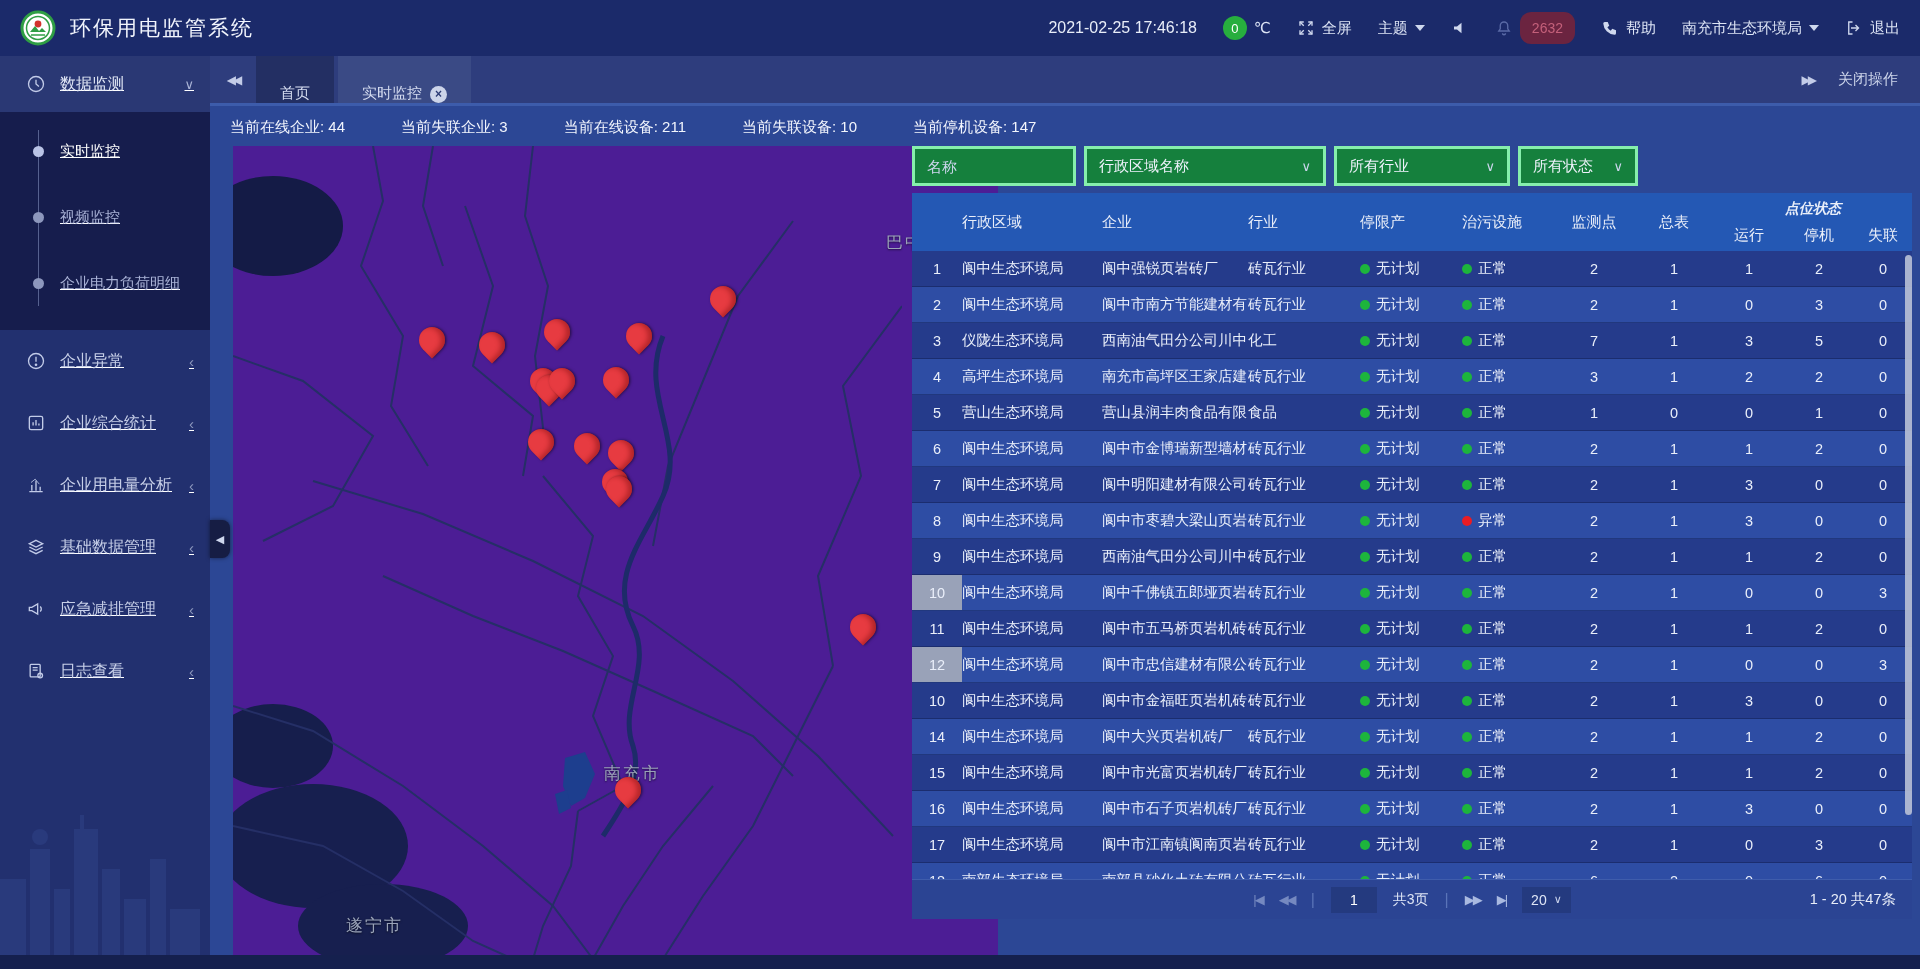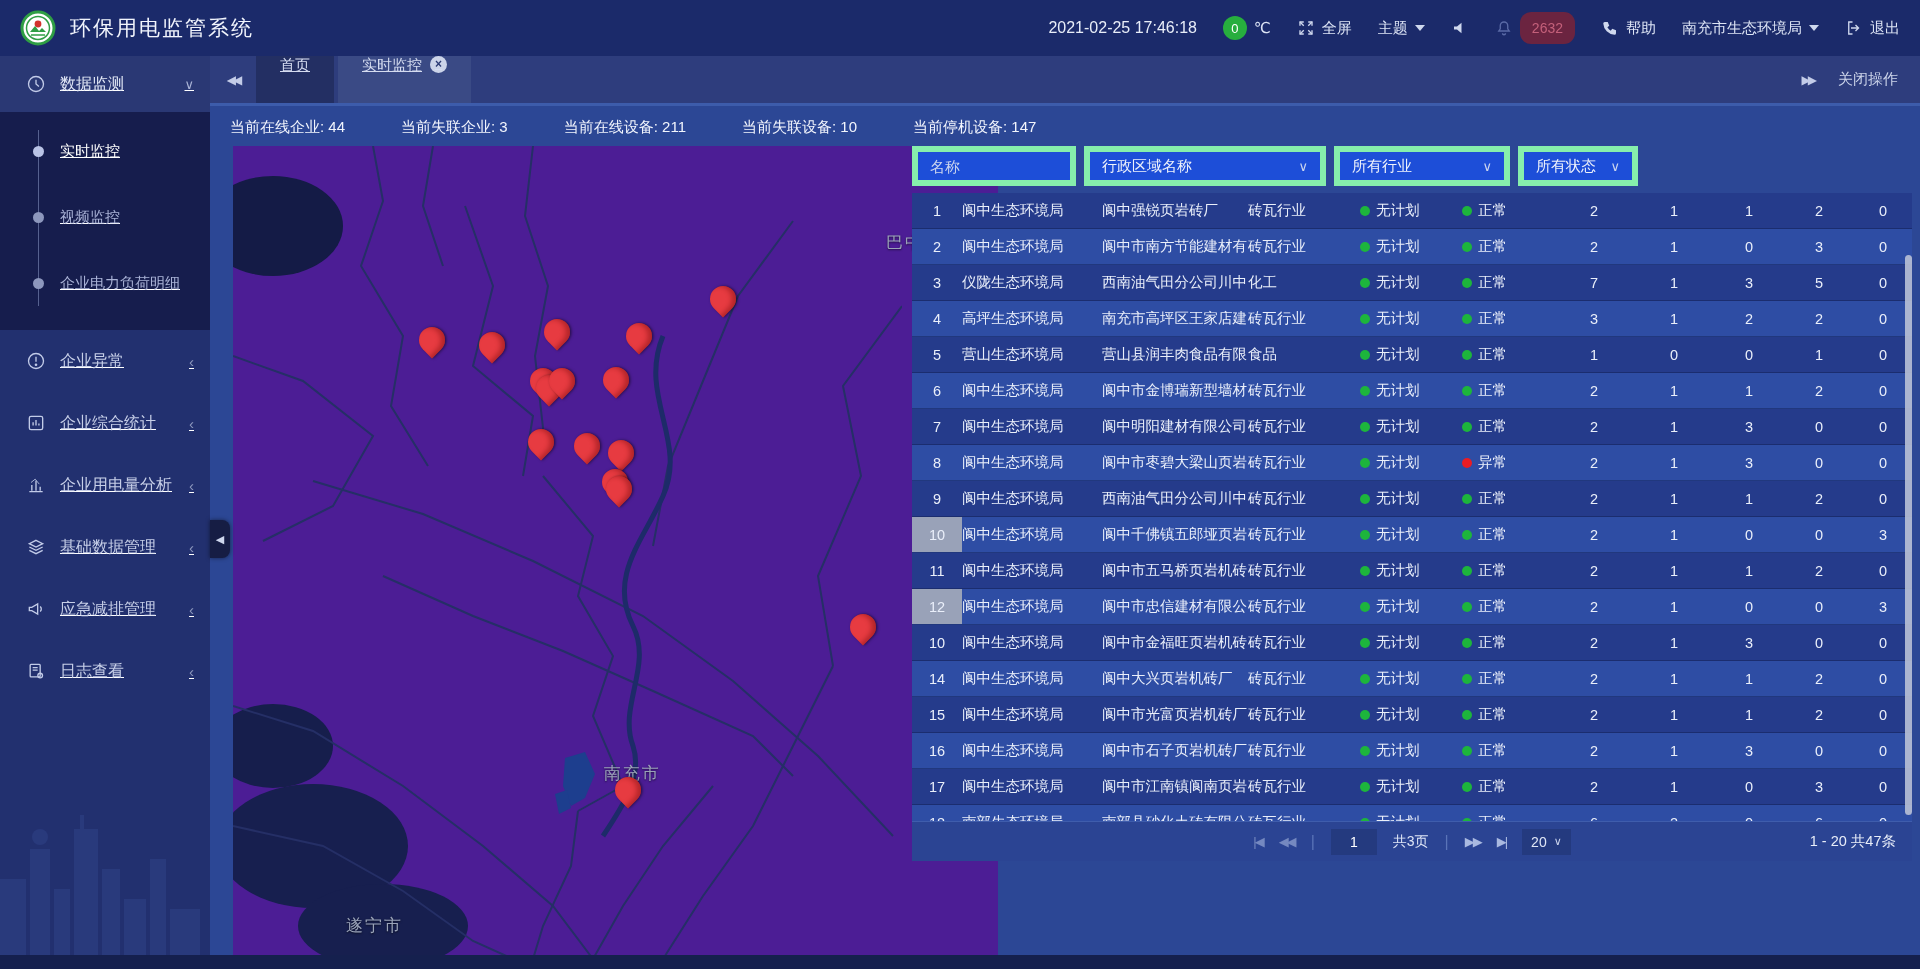--- a/index.html
+++ b/index.html
@@ -31,21 +31,21 @@
   .sub-item.active .sdot { background:#b9c3e6; }
   .side-item { height:62px; display:flex; align-items:center; padding:0 16px 0 26px; font-size:16px; color:#c7cfe8; cursor:pointer; }
   .side-item .sicon { margin-right:14px; }
   .side-item .chev { margin-left:auto; font-size:15px; color:#8d97bd; }
   .sicon { width:20px; height:20px; stroke:#c2cbe8; fill:none; stroke-width:1.6; flex:0 0 20px; }
   .skyline { position:absolute; left:0; bottom:10px; width:210px; height:200px; opacity:.5; pointer-events:none; }
 
   
   .tabbar { position:absolute; left:210px; top:56px; right:0; height:50px; background:#2e3d7d; border-bottom:3px solid #3d5cab; display:flex; align-items:stretch; z-index:10; }
   .tab-scroll { width:46px; display:flex; align-items:center; justify-content:center; color:#c3cce8; font-size:12px; letter-spacing:-3px; cursor:pointer; }
-  .tab { display:flex; align-items:flex-start; gap:8px; padding:0 24px; font-size:15px; color:#d5dcf0; cursor:pointer; background:#232f63;text-decoration:underline; }
+  .tab { display:flex; align-items:flex-end; gap:8px; padding:0 24px; font-size:15px; color:#d5dcf0; cursor:pointer; background:#232f63; }
   .tab.active { background:#3a4a85; }
   .tab + .tab { margin-left:4px; }
   .tab-close { width:17px; height:17px; border-radius:50%; background:#ccd4e9; color:#2b3a74; font-size:12px; line-height:17px; text-align:center; font-weight:bold; }
   .tabbar-right { margin-left:auto; display:flex; align-items:center; gap:24px; padding-right:22px; }
   .tab-expand { color:#c3cce8; font-size:12px; letter-spacing:-3px; cursor:pointer; }
   .close-ops { font-size:15px; color:#ccd4ea; cursor:pointer; }
 
   
   .stats { position:absolute; left:210px; top:109px; right:0; height:37px; display:flex; align-items:center; gap:56px; padding-left:10px; font-size:15px; color:#f2f5fd; background:#2c4795;margin-left:10px; }
 
@@ -53,21 +53,21 @@
   .map { position:absolute; left:233px; top:146px; width:765px; height:813px; background:#4c1d95; overflow:hidden; }
   .map svg.roads { position:absolute; left:0; top:0; }
   .city { position:absolute; transform:translate(-50%,-50%); font-size:17px; color:#9aa3b8; letter-spacing:2px; text-shadow:0 1px 2px rgba(0,0,0,.6); white-space:nowrap; }
   .pin-anchor { position:absolute; width:0; height:0; }
   .pin { position:absolute; left:-13px; top:-31px; width:26px; height:26px; background:#e73b41; border-radius:50% 50% 50% 0; transform:rotate(-45deg); box-shadow:inset -3px -3px 5px rgba(120,10,14,.45), 1px 1px 3px rgba(0,0,0,.5); }
   .panel-collapse { position:absolute; left:210px; top:520px; width:20px; height:38px; background:#161d44; color:#cfd7ee; border-radius:0 8px 8px 0; display:flex; align-items:center; justify-content:center; font-size:11px; cursor:pointer; z-index:25; box-shadow:0 0 4px rgba(0,0,0,.5); }
 
   
   .rpanel { position:absolute; left:912px; top:146px; width:1000px; height:813px; display:flex; flex-direction:column; }
   .filters { display:flex; gap:8px; height:40px; margin-bottom:7px; }
-  .f-input, .f-select { background:#1d4ed8; border:6px solid #86efac; height:40px; color:#eef2fb; font-size:15px; display:flex; align-items:center; padding:0 12px; }
+  .f-input, .f-select { background:#15803d; border:3px solid #86efac; height:40px; color:#eef2fb; font-size:15px; display:flex; align-items:center; padding:0 12px; }
   .f-input { width:164px; }
   .f-input input { background:transparent; border:none; outline:none; color:#eef2fb; font-size:15px; width:100%; font-family:inherit; }
   .f-input input::placeholder { color:#cdd6ee; opacity:1; }
   .f-select { justify-content:space-between; cursor:pointer; }
   .f-select .sel-caret { color:#cdd6ee; font-size:13px; margin-left:10px; }
   .w-region { width:242px; } .w-industry { width:176px; } .w-status { width:120px; }
 
   .table { position:relative; flex:0 0 auto; }
   .thead { display:flex; background:#2458b4; height:58px; font-size:15px; color:#e9eef9; }
   .thead .hc { display:flex; align-items:center; }
@@ -397,20 +397,38 @@
         <span>所有行业</span>
         <span class="sel-caret">∨</span>
       </div>
       <div class="f-select w-status">
         <span>所有状态</span>
         <span class="sel-caret">∨</span>
       </div>
     </div>
 
     <div class="table">
+      <div class="thead">
+        <div class="hc c-num"></div>
+        <div class="hc c-region">行政区域</div>
+        <div class="hc c-company">企业</div>
+        <div class="hc c-industry">行业</div>
+        <div class="hc c-stop">停限产</div>
+        <div class="hc c-facility">治污设施</div>
+        <div class="hc c-monitor">监测点</div>
+        <div class="hc c-meter">总表</div>
+        <div class="pgroup">
+          <div class="pgroup-title">点位状态</div>
+          <div class="pgroup-sub">
+            <div class="c-run">运行</div>
+            <div class="c-halt">停机</div>
+            <div class="c-lost">失联</div>
+          </div>
+        </div>
+      </div>
 
       <div class="tbody">
 
       <div class="trow">
           <div class="c-num cell">1</div>
           <div class="c-region">阆中生态环境局</div>
           <div class="c-company">阆中强锐页岩砖厂</div>
           <div class="c-industry">砖瓦行业</div>
           <div class="c-stop">
             <span class="dot green"></span>

